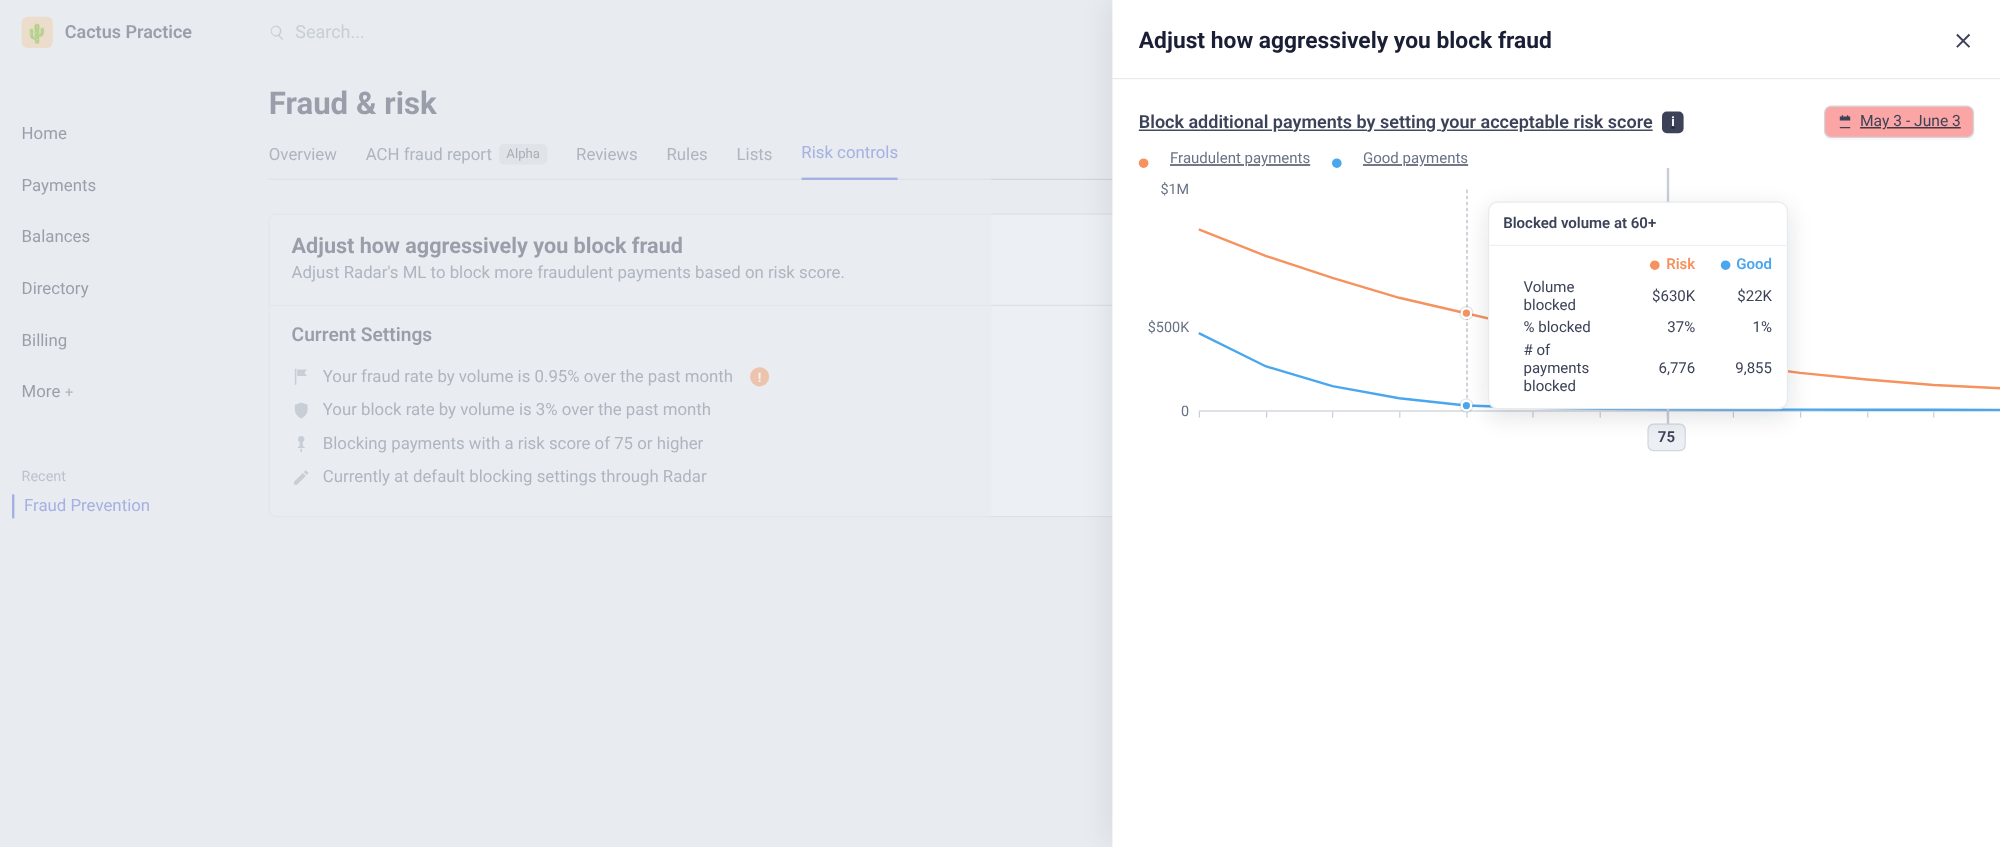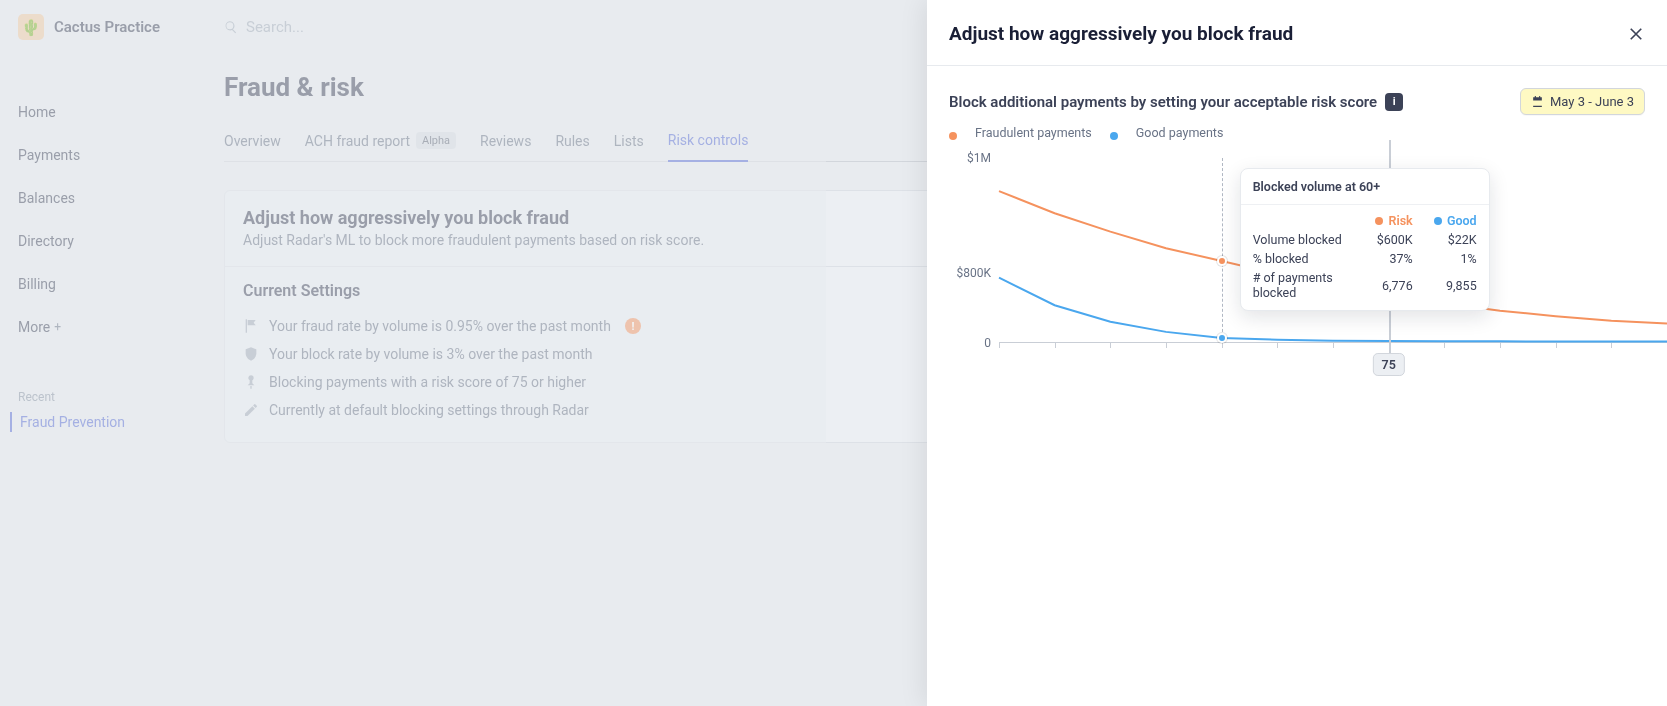--- a/index.html
+++ b/index.html
@@ -111,21 +111,20 @@
     margin-bottom: 28px;
   }
   .tab {
     font-size: 14px;
     color: #697386;
     padding: 8px 0 12px 0;
     cursor: pointer;
     display: flex;
     align-items: center;
     gap: 6px;
-    margin-top: 12px;
   }
   .tab.active {
     color: #5469d4;
     border-bottom: 2px solid #5469d4;
     margin-bottom: -1px;
   }
   .tab .badge {
     font-size: 11px;
     background: #d8dce3;
     color: #5b6372;
@@ -216,20 +215,21 @@
     color: #1a1f36;
   }
   .close-btn {
     width: 18px; height: 18px;
     cursor: pointer;
     color: #3c4257;
   }
 
   .panel-body {
     padding: 22px 0 0 22px;
+    text-decoration: underline;
   }
   .subheader-row {
     display: flex;
     align-items: center;
     justify-content: space-between;
     padding-right: 22px;
   }
   .sub-left {
     display: flex;
     align-items: center;
@@ -254,21 +254,21 @@
   .date-pill {
     display: flex;
     align-items: center;
     gap: 6px;
     border: 1px solid #d2d6dc;
     border-radius: 6px;
     padding: 5px 10px;
     font-size: 13px;
     color: #3c4257;
     cursor: pointer;
-    background: #fef9c3;
+    background: #fca5a5;
     box-shadow: 0 1px 1px rgba(0,0,0,0.03);
   }
   .cal-icon { width: 13px; height: 13px; fill: #3c4257; }
 
   .legend {
     display: flex;
     gap: 18px;
     margin-top: 10px;
     font-size: 12.5px;
     color: #697386;
@@ -362,21 +362,21 @@
   .tt-cols {
     display: grid;
     grid-template-columns: 1fr 54px 54px;
     gap: 4px 10px;
     align-items: center;
   }
   .tt-cols .ch { font-weight: 600; display:flex; align-items:center; gap:5px; justify-content:flex-end; }
   .tt-cols .ch.fraud { color:#f5925e; }
   .tt-cols .ch.good  { color:#4aa7ee; }
   .tt-cols .num { text-align: right; color:#3c4257; }
-  .tt-cols .lbl { color:#3c4257; }
+  .tt-cols .lbl { color:#3c4257;margin-left:17px; }
 </style>
 </head>
 <body>
 
 <div class="app">
   <aside class="sidebar">
     <div class="brand">
       <div class="brand-logo">🌵</div>
       <span>Cactus Practice</span>
     </div>
@@ -485,21 +485,21 @@
         </span>
       <span>
           <i class="dot good"></i>
           <span>Good payments</span>
         </span>
     </div>
 
     <div class="chart-zone">
       <div class="y-labels">
         <div class="y-1m">$1M</div>
-        <div class="y-500k">$800K</div>
+        <div class="y-500k">$500K</div>
         <div class="y-0" style="top:185px">0</div>
       </div>
 
       <div class="plot" id="plot">
         <svg class="curves" viewBox="0 0 100 100" preserveAspectRatio="none">
           <path id="path-fraud" class="curve-fraud" vector-effect="non-scaling-stroke" d="M0.00 18.00 L8.33 30.00 L16.67 40.00 L25.00 49.00 L33.33 56.00 L41.67 63.00 L50.00 69.00 L58.33 74.00 L66.67 79.00 L75.00 83.00 L83.33 86.00 L91.67 88.50 L100.00 90.00"></path>
           <path id="path-good" class="curve-good" vector-effect="non-scaling-stroke" d="M0.00 65.00 L8.33 80.00 L16.67 89.00 L25.00 94.50 L33.33 97.80 L41.67 98.80 L50.00 99.30 L58.33 99.50 L66.67 99.60 L75.00 99.65 L83.33 99.70 L91.67 99.72 L100.00 99.74"></path>
         </svg>
 
         <div class="ticks" id="ticks">
@@ -532,21 +532,21 @@
               <span class="ch fraud">
                   <i class="dot fraud"></i>
                   <span>Risk</span>
                 </span>
               <span class="ch good">
                   <i class="dot good"></i>
                   <span>Good</span>
                 </span>
 
               <span class="lbl">Volume blocked</span>
-              <span class="num">$600K</span>
+              <span class="num">$630K</span>
               <span class="num">$22K</span>
 
               <span class="lbl">% blocked</span>
               <span class="num">37%</span>
               <span class="num">1%</span>
 
               <span class="lbl"># of payments blocked</span>
               <span class="num">6,776</span>
               <span class="num">9,855</span>
             </div>

